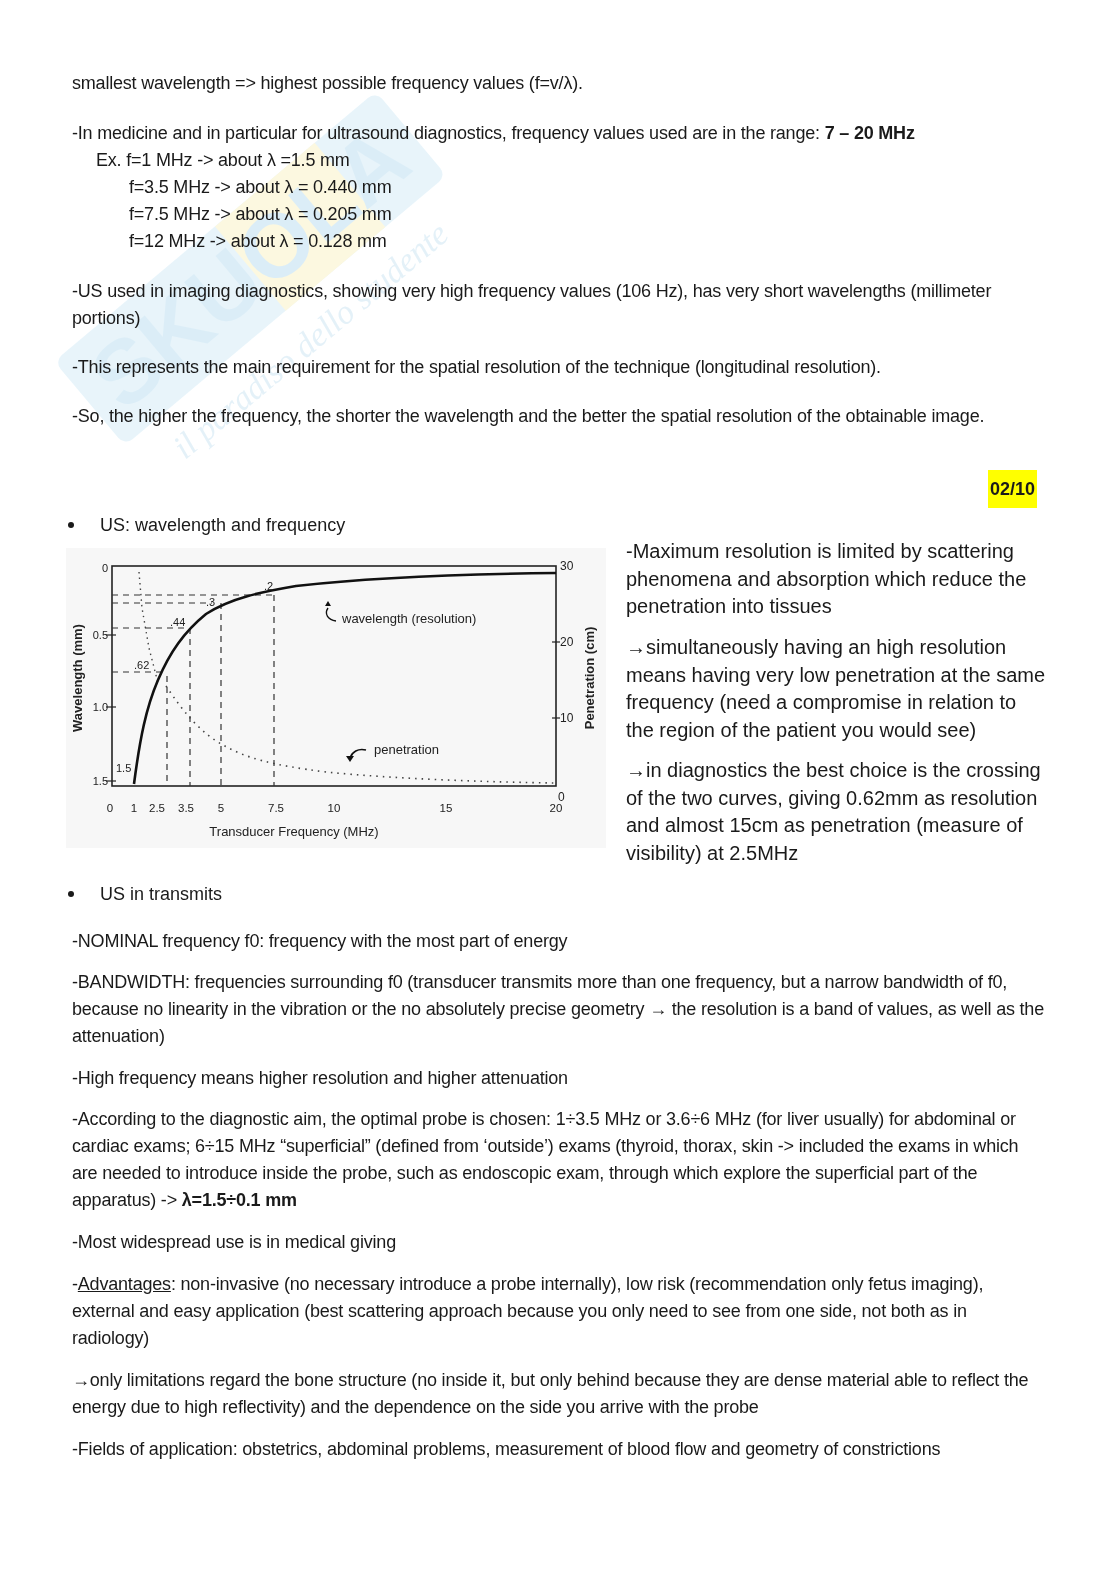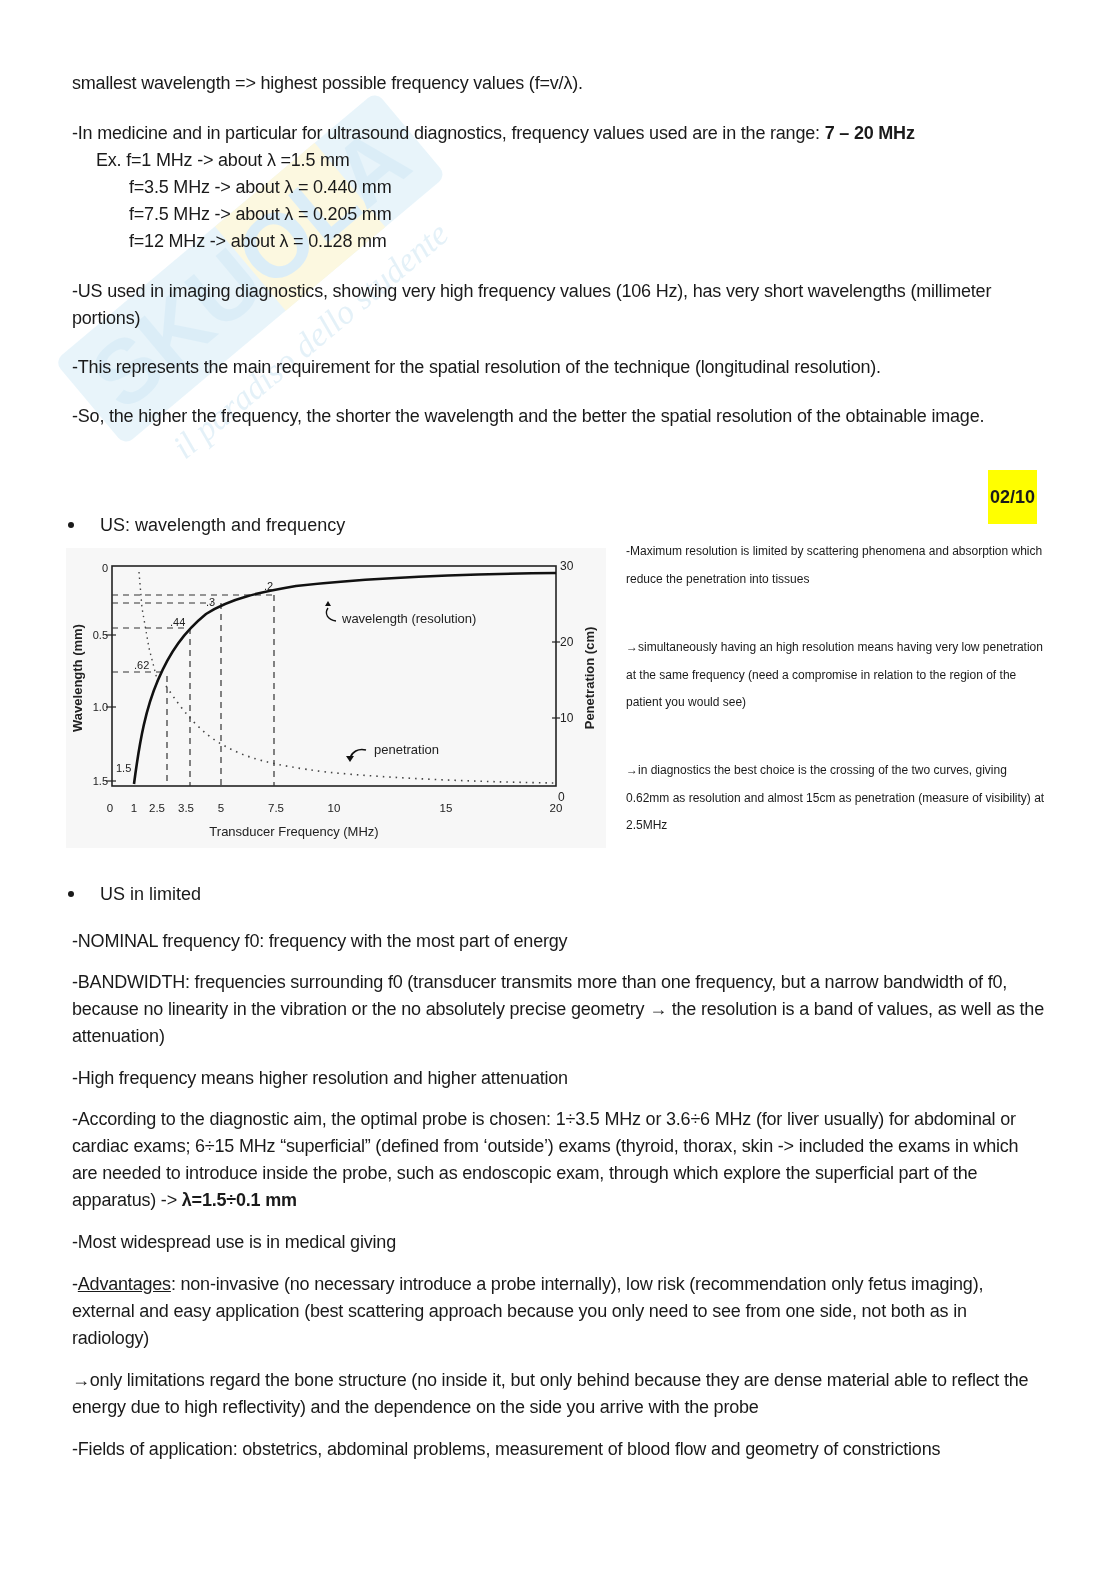--- a/index.html
+++ b/index.html
@@ -5,25 +5,25 @@
   html, body { margin: 0; padding: 0; background: #ffffff; }
   body { width: 1116px; height: 1579px; position: relative; overflow: hidden;
          font-family: "Liberation Sans", "DejaVu Sans", sans-serif; color: #1a1a1a; }
   .watermark { position: absolute; left: 20px; top: 40px; width: 480px; height: 480px;
                pointer-events: none; opacity: 0.55; }
   .p { position: absolute; left: 68px; font-size: 18px; line-height: 27px; margin: 4px; width: 975px; letter-spacing: -0.2px; }
   .indent1 { padding-left: 24px; }
   .indent2 { padding-left: 57px; }
   .bold { font-weight: bold; }
   .badge { position: absolute; left: 988px; top: 470px; background: #ffff00; font-weight: bold;
-           font-size: 18px; line-height: 22px; padding: 16px 2px; }
+           font-size: 18px; line-height: 22px; padding: 8px 2px; }
   .bullet-h { position: absolute; left: 68px; font-size: 18px; font-weight: normal; line-height: 24px; }
   .bullet-h .dot { display: inline-block; width: 6px; height: 6px; background: #1a1a1a; border-radius: 50%;
                    vertical-align: middle; margin-right: 26px; margin-top: -3px; }
-  .side { position: absolute; left: 626px; width: 420px; font-size: 12px; line-height: 27.5px; margin: 0; }
+  .side { position: absolute; left: 626px; width: 420px; font-size: 20px; line-height: 27.5px; margin: 0; }
   .u { text-decoration: underline; }
   .chart { position: absolute; left: 66px; top: 548px; width: 540px; height: 300px; background: #f7f7f7; }
   .chart text { font-family: "Liberation Sans", sans-serif; fill: #222; }
 </style>
 </head>
 <body>
 
 <svg class="watermark" viewBox="0 0 480 480">
   <g transform="rotate(-40 240 240)">
     <rect x="30" y="170" width="420" height="110" rx="10" fill="#d6ecf7"></rect>
@@ -120,21 +120,21 @@
   <text x="228" y="288" font-size="13" text-anchor="middle">Transducer Frequency (MHz)</text>
   <text x="0" y="0" font-size="13" font-weight="bold" text-anchor="middle" transform="translate(16 130) rotate(-90)">Wavelength (mm)</text>
   <text x="0" y="0" font-size="13" font-weight="bold" text-anchor="middle" transform="translate(528 130) rotate(-90)">Penetration (cm)</text>
 </svg>
 
 <p class="side" style="top:538px">-Maximum resolution is limited by scattering phenomena and absorption which reduce the penetration into tissues</p>
 <p class="side" style="top:634px">→simultaneously having an high resolution means having very low penetration at the same frequency (need a compromise in relation to the region of the patient you would see)</p>
 <p class="side" style="top:757px">→in diagnostics the best choice is the crossing of the two curves, giving 0.62mm as resolution and almost 15cm as penetration (measure of visibility) at 2.5MHz</p>
 
 <div class="bullet-h" style="top:882px">
-  <span class="dot"></span><span>US in limited</span>
+  <span class="dot"></span><span>US in transmits</span>
 </div>
 <p class="p" style="top:924px">-NOMINAL frequency f0: frequency with the most part of energy</p>
 <p class="p" style="top:965px">-BANDWIDTH: frequencies surrounding f0 (transducer transmits more than one frequency, but a narrow bandwidth of f0, because no linearity in the vibration or the no absolutely precise geometry → the resolution is a band of values, as well as the attenuation)</p>
 <p class="p" style="top:1061px">-High frequency means higher resolution and higher attenuation</p>
 <p class="p" style="top:1102px"><span>-According to the diagnostic aim, the optimal probe is chosen: 1÷3.5 MHz or 3.6÷6 MHz (for liver usually) for abdominal or cardiac exams; 6÷15 MHz “superficial” (defined from ‘outside’) exams (thyroid, thorax, skin -&gt; included the exams in which are needed to introduce inside the probe, such as endoscopic exam, through which explore the superficial part of the apparatus) -&gt; </span><span class="bold">λ=1.5÷0.1 mm</span></p>
 <p class="p" style="top:1225px">-Most widespread use is in medical giving</p>
 <p class="p" style="top:1267px"><span>-</span><span class="u">Advantages</span><span>: non-invasive (no necessary introduce a probe internally), low risk (recommendation only fetus imaging), external and easy application (best scattering approach because you only need to see from one side, not both as in radiology)</span></p>
 <p class="p" style="top:1363px">→only limitations regard the bone structure (no inside it, but only behind because they are dense material able to reflect the energy due to high reflectivity) and the dependence on the side you arrive with the probe</p>
 <p class="p" style="top:1432px">-Fields of application: obstetrics, abdominal problems, measurement of blood flow and geometry of constrictions</p>
 

